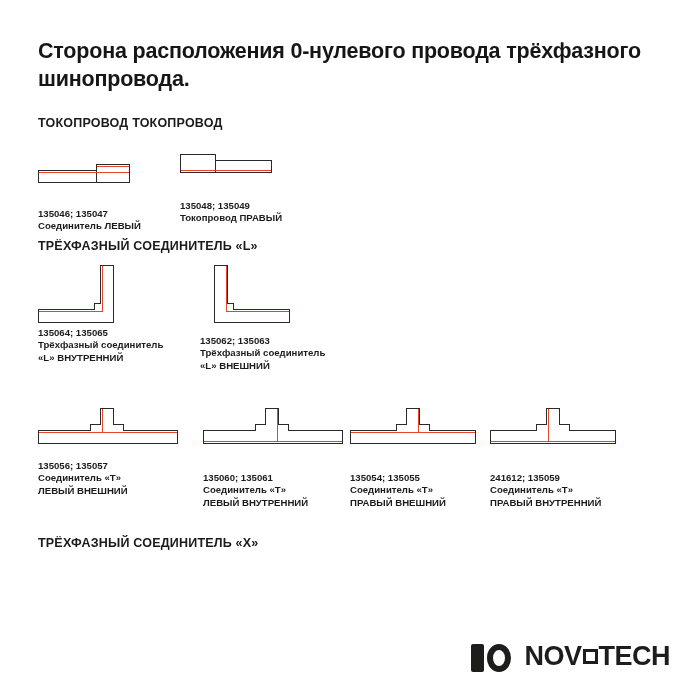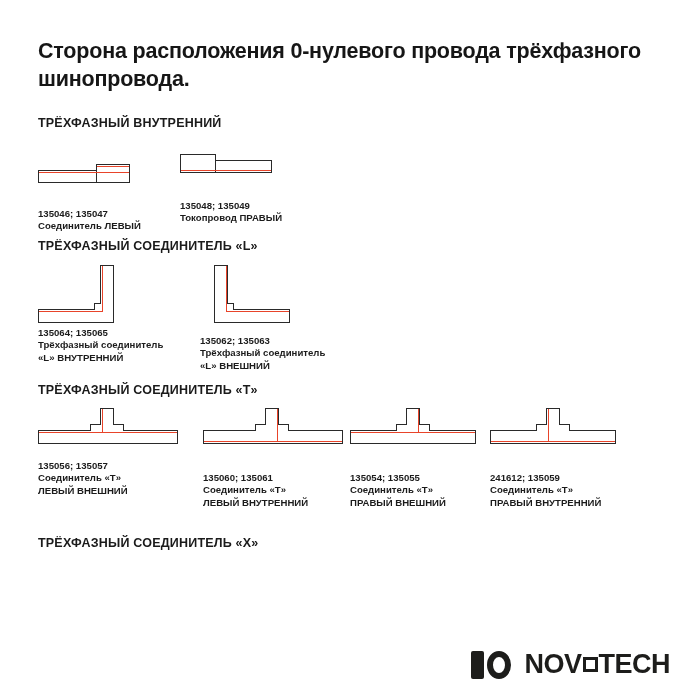--- a/index.html
+++ b/index.html
@@ -68,23 +68,23 @@
     position: absolute;
   }
   .figwrap {
     position: relative;
   }
 
   
   .logo {
     position: absolute;
     right: 30px;
-    bottom: 20px;
+    bottom: 28px;
     display: flex;
-    align-items: center;
+    align-items: flex-end;
     gap: 13px;
   }
   .logo-mark {
     position: relative;
     width: 40px;
     height: 28px;
   }
   .logo-mark .lm-bar {
     position: absolute;
     left: 0;
@@ -122,21 +122,21 @@
   }
 </style>
 </head>
 <body>
 
 <div class="page">
 
   <h1 class="title">Сторона расположения 0-нулевого провода трёхфазного шинопровода.</h1>
 
   <div class="block" style="left:38px; top:116px;">
-    <div class="section-heading">ТРЁХФАЗНЫЙ ВНУТРЕННИЙ</div>
+    <div class="section-heading">ТОКОПРОВОД ТОКОПРОВОД</div>
   </div>
 
   <div class="block" style="left:38px; top:158px;">
     <div class="figwrap" style="width:120px; height:34px;">
 
       <div class="bar" style="left:0px; top:12px; width:92px; height:13px;"></div>
 
       <div class="bar" style="left:58px; top:6px; width:34px; height:19px;"></div>
 
       <div class="redline" style="left:1px; top:14px; width:90px; height:1.4px;"></div>
@@ -194,23 +194,20 @@
       <div class="whitecover" style="left:15px; top:45px; width:74px; height:12px;"></div>
       <div class="whitecover" style="left:15px; top:39px; width:18px; height:18px;"></div>
       <div class="redline" style="left:25.5px; top:1px; width:1.4px; height:45px;"></div>
       <div class="redline" style="left:25.5px; top:46px; width:63px; height:1.4px;"></div>
     </div>
     <div class="code" style="margin-top:12px;">135062; 135063</div>
     <div class="caption">Трёхфазный соединитель
 «L» ВНЕШНИЙ</div>
   </div>
 
-  <div class="block" style="left:38px; top:383px;">
-    <div class="section-heading">ТРЁХФАЗНЫЙ СОЕДИНИТЕЛЬ «Т»</div>
-  </div>
 
   <div class="block" style="left:38px; top:408px;">
     <div class="figwrap" style="width:145px; height:48px;">
       <div class="bar" style="left:0px; top:22px; width:140px; height:14px;"></div>
       <div class="bar" style="left:62px; top:0px; width:14px; height:36px;"></div>
       <div class="bar" style="left:52px; top:16px; width:34px; height:20px;"></div>
       <div class="whitecover" style="left:1px; top:23px; width:138px; height:12px;"></div>
       <div class="whitecover" style="left:63px; top:1px; width:12px; height:34px;"></div>
       <div class="whitecover" style="left:53px; top:17px; width:32px; height:18px;"></div>
       <div class="redline" style="left:1px; top:24px; width:138px; height:1.4px;"></div>

